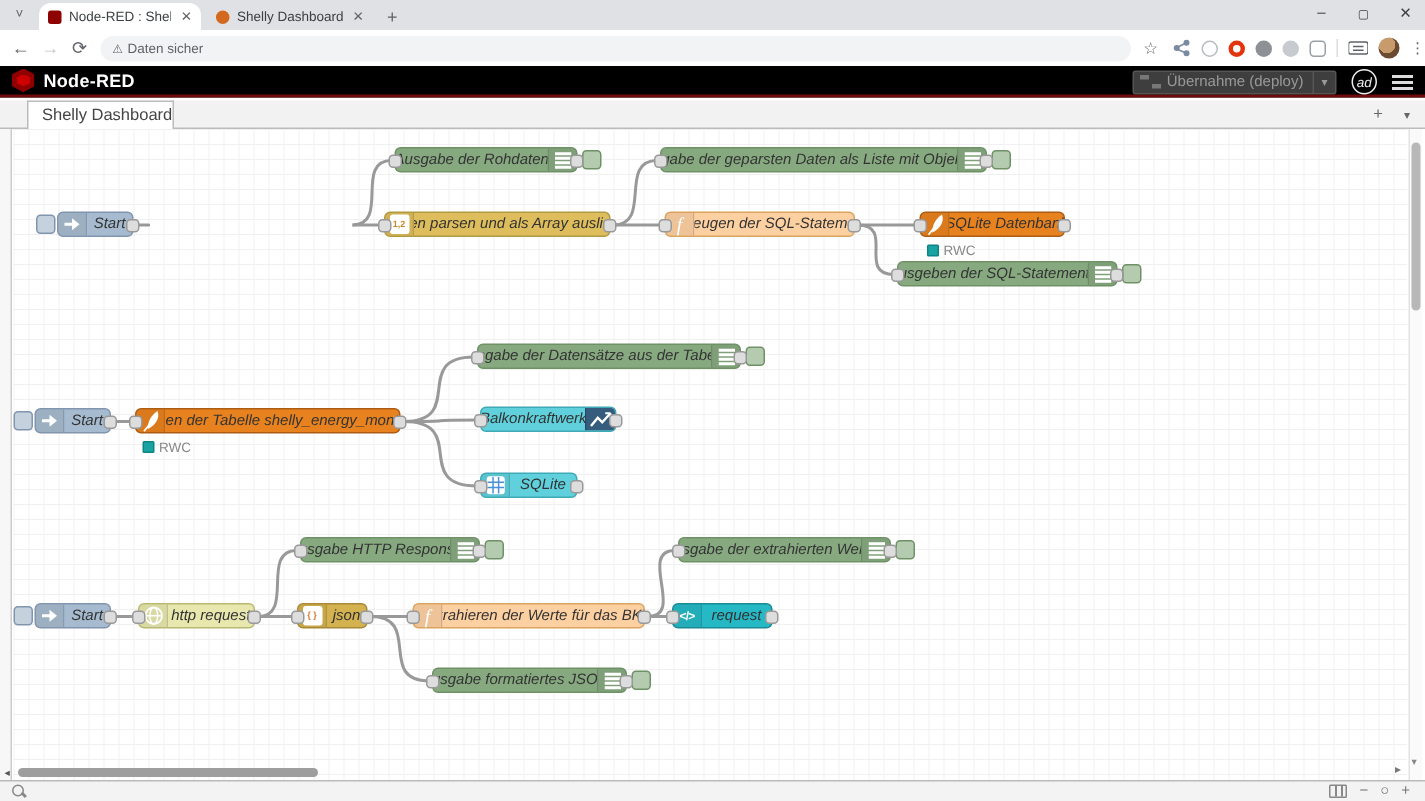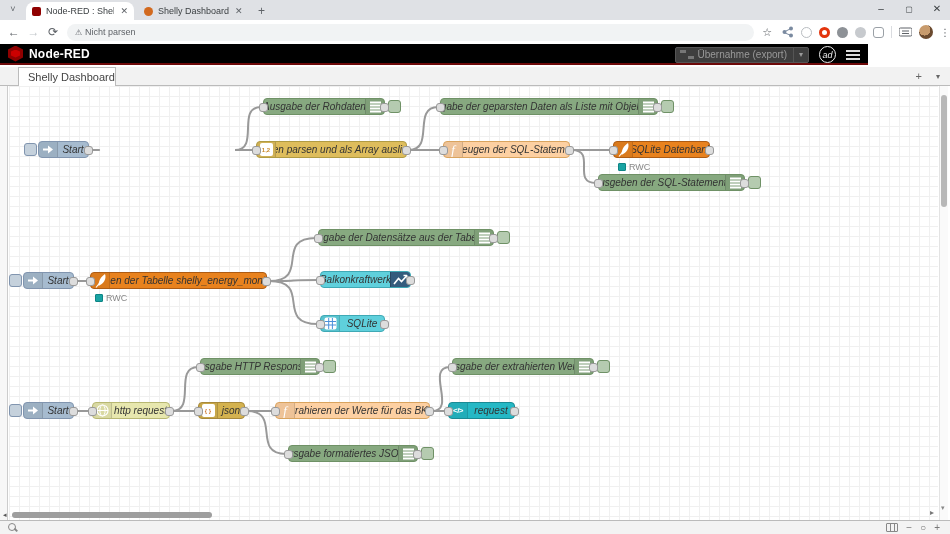--- a/index.html
+++ b/index.html
@@ -23,21 +23,21 @@
   .warn { color:#5f6368; font-size:9px; display:flex; align-items:center; white-space:nowrap; }
   .warn .tri { font-size:8px; margin-right:3px; }
   .url { color:#202124; font-size:10px; margin-left:8px; white-space:nowrap; }
   .star { color:#5f6368; font-size:11px; margin-left:8px; }
   .extrow { display:flex; align-items:center; gap:7px; margin-left:10px; }
   .extic { width:11px; height:11px; border-radius:50%; }
   .vdiv { width:1px; height:12px; background:#dadce0; }
   .dots { color:#5f6368; font-size:10px; letter-spacing:0; }
 
   
-  .nr-header { position:absolute; left:0; top:44px; width:868px; height:21px; background:#000; border-bottom:2px solid #6e0a0a; display:flex; align-items:center; }
+  .nr-header { position:absolute; left:0; top:44px; width:950px; height:21px; background:#000; border-bottom:2px solid #6e0a0a; display:flex; align-items:center; }
   .nr-logo { width:15px; height:16px; margin:0 6px 0 8px; background:#8f0000; clip-path:polygon(50% 0,100% 25%,100% 75%,50% 100%,0 75%,0 25%); position:relative; }
   .nr-logo:after { content:""; position:absolute; left:3px; top:4px; width:9px; height:8px; background:#c00; clip-path:polygon(50% 0,100% 25%,100% 75%,50% 100%,0 75%,0 25%); }
   .nr-brand { color:#fff; font-size:12px; font-weight:bold; letter-spacing:.2px; }
   .nr-right { position:absolute; right:8px; top:0; height:21px; display:flex; align-items:center; gap:10px; }
   .deploy { background:#3e3e3e; border:1px solid #555; border-radius:2px; height:16px; display:flex; align-items:center; font-size:10px; color:#999; }
   .deploy .dic { width:14px; height:9px; margin:0 4px; background:linear-gradient(#777,#777) 0 0/6px 3px no-repeat, linear-gradient(#777,#777) 8px 6px/6px 3px no-repeat; }
   .deploy .dlabel { padding-right:6px; }
   .deploy .caret { border-left:1px solid #555; padding:0 5px; font-size:8px; color:#999; height:100%; display:flex; align-items:center; }
   .userbtn { width:17px; height:17px; border:1.5px solid #eee; border-radius:50%; color:#eee; font-size:9px; display:flex; align-items:center; justify-content:center;font-style:italic; }
   .burger { width:14px; height:10px; background:linear-gradient(#ddd,#ddd) 0 0/14px 2px no-repeat, linear-gradient(#ddd,#ddd) 0 4px/14px 2px no-repeat, linear-gradient(#ddd,#ddd) 0 8px/14px 2px no-repeat; }
@@ -108,21 +108,21 @@
     <div class="wctrl" style="right:6px;">✕</div>
   </div>
 
   <div class="toolbar">
     <span class="navic" style="margin-left:4px;">←</span>
     <span class="navic dis">→</span>
     <span class="navic">⟳</span>
     <div class="omnibox">
       <span class="warn">
         <span class="tri">⚠</span>
-        <span>Nicht parsen</span>
+        <span>Daten sicher</span>
       </span>
     </div>
     <span class="star">☆</span>
     <div class="extrow">
       <svg width="12" height="12">
           <circle cx="9" cy="2.5" r="2" fill="#7a8aa0"></circle>
           <circle cx="2.5" cy="6" r="2" fill="#7a8aa0"></circle>
           <circle cx="9" cy="9.5" r="2" fill="#7a8aa0"></circle>
           <path d="M3 5.5 8 3 M3 7 8 9" stroke="#7a8aa0" stroke-width="1"></path>
         </svg>
@@ -140,21 +140,21 @@
       <span class="dots">⋮</span>
     </div>
   </div>
 
   <div class="nr-header">
     <span class="nr-logo"></span>
     <span class="nr-brand">Node-RED</span>
     <div class="nr-right">
       <div class="deploy">
         <span class="dic"></span>
-        <span class="dlabel">Übernahme (export)</span>
+        <span class="dlabel">Übernahme (deploy)</span>
         <span class="caret">▾</span>
       </div>
       <div class="userbtn">ad</div>
       <div class="burger"></div>
     </div>
   </div>
 
   <div class="wstabbar">
     <div class="wstab">Shelly Dashboard</div>
     <span class="wsbtn" style="right:28px;">+</span>

